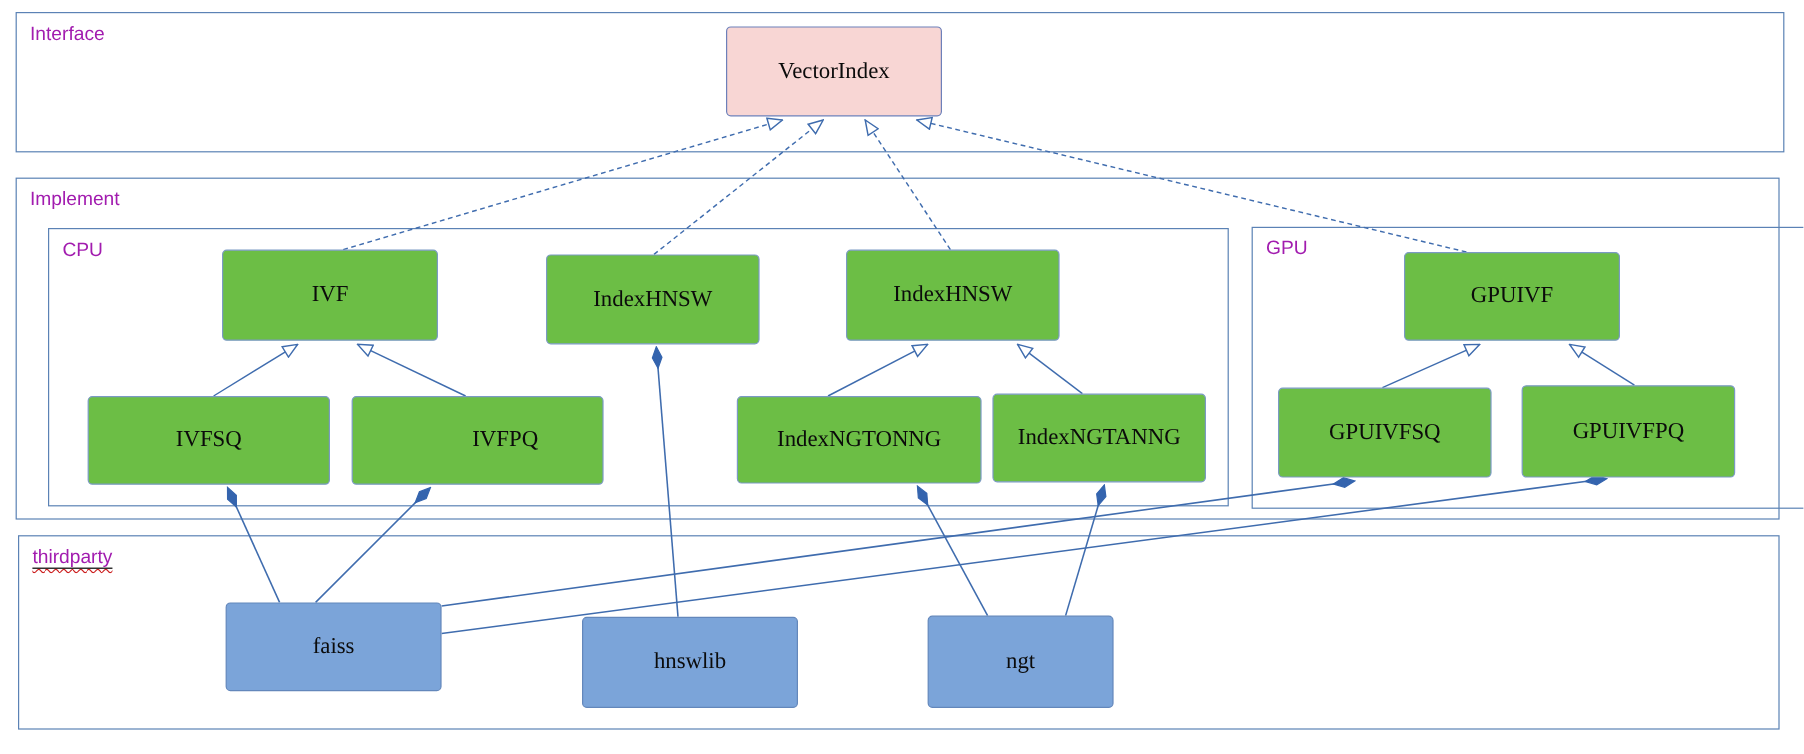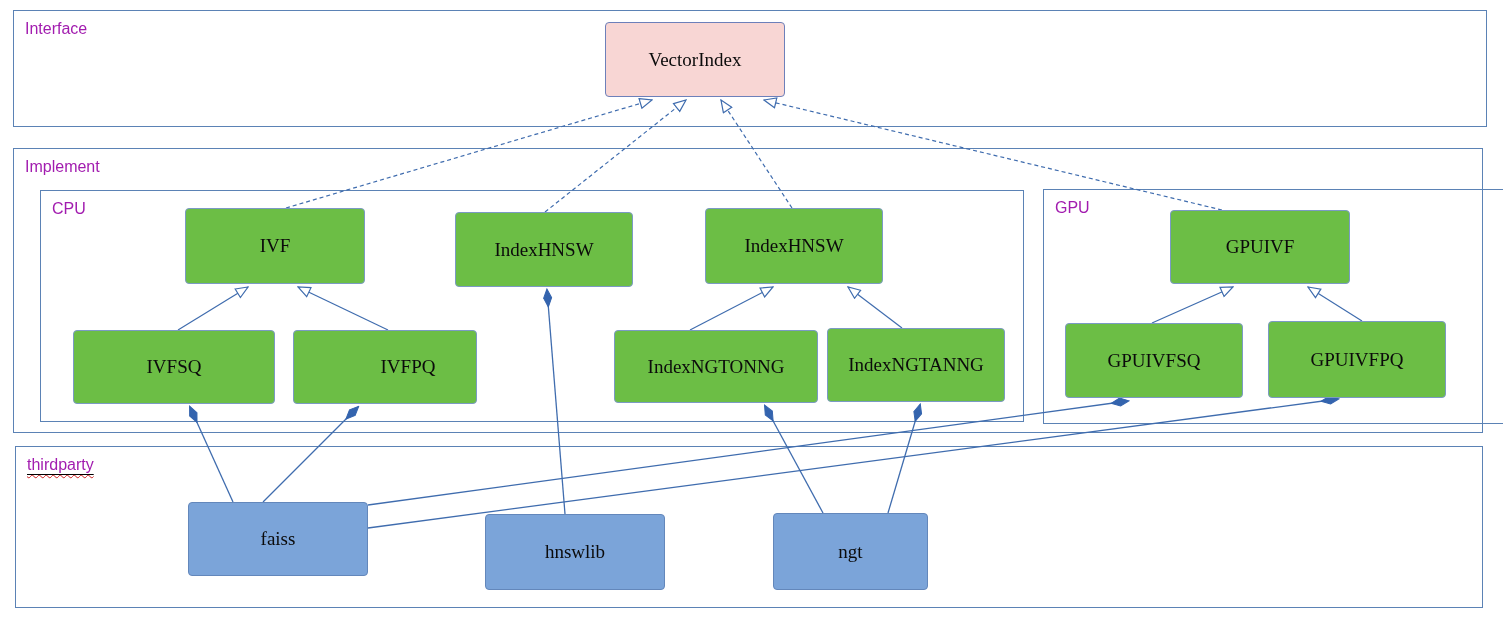--- a/index.html
+++ b/index.html
@@ -38,21 +38,21 @@
   }
   .node.class     { background:var(--node-green-fill); border:1.5px solid var(--node-green-border); }
   .node.interface { background:var(--node-pink-fill);  border:1.5px solid var(--node-pink-border); }
   .node.library   { background:var(--node-blue-fill);  border:1.5px solid var(--node-blue-border); }
 
   #n-vectorindex  { left:605px;  top:22px;  width:180px; height:75px; }
   #n-ivf          { left:185px;  top:208px; width:180px; height:76px; }
   #n-indexhnsw    { left:455px;  top:212px; width:178px; height:75px;align-items:center; }
   #n-indexngt     { left:705px;  top:208px; width:178px; height:76px; }
   #n-ivfsq        { left:73px;   top:330px; width:202px; height:74px; }
-  #n-ivfpq        { left:293px;  top:330px; width:184px; height:74px;padding-left:46px; }
+  #n-ivfpq        { left:293px;  top:330px; width:210px; height:74px;padding-left:46px; }
   #n-indexngtonng { left:614px;  top:330px; width:204px; height:73px; }
   #n-indexngtanng { left:827px;  top:328px; width:178px; height:74px; }
   #n-gpuivf       { left:1170px; top:210px; width:180px; height:74px; }
   #n-gpuivfsq     { left:1065px; top:323px; width:178px; height:75px; }
   #n-gpuivfpq     { left:1268px; top:321px; width:178px; height:77px; }
   #n-faiss        { left:188px;  top:502px; width:180px; height:74px; }
   #n-hnswlib      { left:485px;  top:514px; width:180px; height:76px; }
   #n-ngt          { left:773px;  top:513px; width:155px; height:77px; }
 
   

